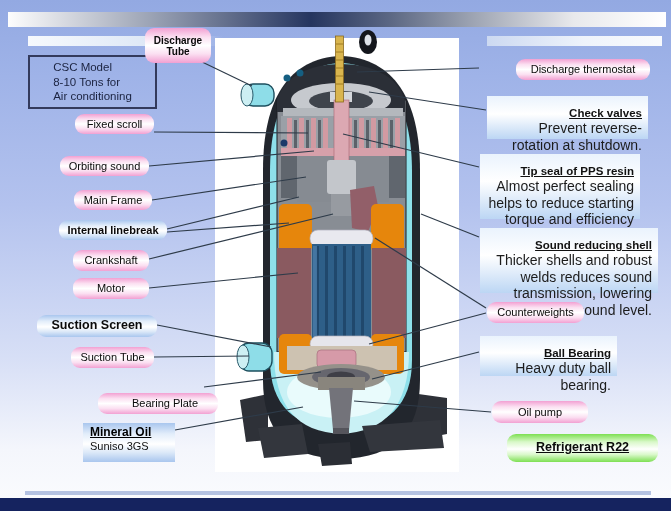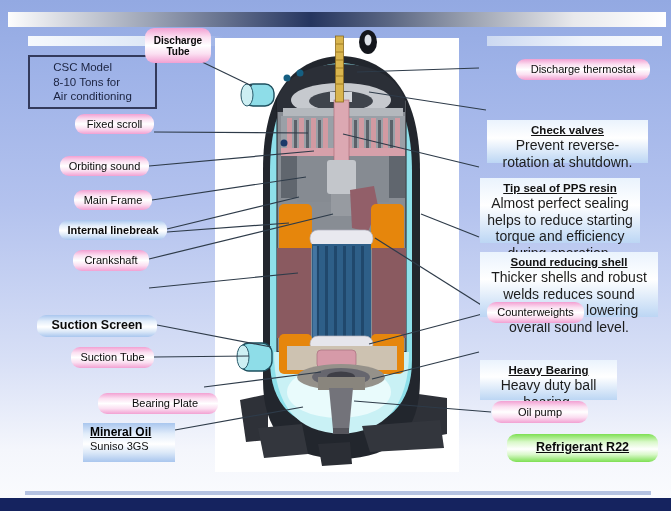--- a/index.html
+++ b/index.html
@@ -41,21 +41,21 @@
   .pink{background:linear-gradient(180deg,#f2a0d2 0%,#fbdff1 26%,#ffffff 50%,#fbdff1 74%,#f2a0d2 100%);}
   .blue{background:linear-gradient(180deg,#a9c6ee 0%,#e2edfa 28%,#ffffff 54%,#dbe8f8 76%,#a9c6ee 100%);}
   .green{background:linear-gradient(180deg,#7ddf52 0%,#d8f8c8 28%,#ffffff 54%,#d8f8c8 74%,#7ddf52 100%);}
   .bold{font-weight:bold;}
   .und{text-decoration:underline;}
   .pre{white-space:pre-line;}
 
   
   .infobox{
     background:linear-gradient(180deg,#eaf3fd 0%,#ffffff 42%,#bcd6f4 100%);
-    padding:3px 6px 4px 6px;box-sizing:border-box;text-align:center;color:#111;margin-top:24px;
+    padding:10px 6px 4px 6px;box-sizing:border-box;text-align:right;color:#111;
   }
   .infobox .ttl{font-weight:bold;text-decoration:underline;font-size:11.5px;line-height:1.25;}
   .infobox .bdy{font-size:14px;line-height:1.17;color:#1c1c1c;}
 
   .mineral{
     text-align:left;padding:2px 4px 2px 7px;box-sizing:border-box;
   }
   .mineral .ttl{font-weight:bold;text-decoration:underline;font-size:12px;line-height:1.25;color:#000;}
   .mineral .sub{font-size:11px;line-height:1.2;color:#111;}
 
@@ -231,20 +231,21 @@
 8-10 Tons for
 Air conditioning</div>
 
   <div class="abs lbl pink bold pre" style="left:145px;top:28px;width:66px;height:35px;font-size:10px;">Discharge
 Tube</div>
   <div class="abs lbl pink" style="left:75px;top:114px;width:79px;height:20px;">Fixed scroll</div>
   <div class="abs lbl pink" style="left:60px;top:156px;width:89px;height:20px;">Orbiting sound</div>
   <div class="abs lbl pink" style="left:74px;top:190px;width:78px;height:20px;">Main Frame</div>
   <div class="abs lbl blue bold" style="left:59px;top:220px;width:108px;height:20px;">Internal linebreak</div>
   <div class="abs lbl pink" style="left:73px;top:250px;width:76px;height:21px;">Crankshaft</div>
+  <div class="abs lbl pink" style="left:73px;top:278px;width:76px;height:21px;">Motor</div>
   <div class="abs lbl blue bold" style="left:37px;top:315px;width:120px;height:22px;font-size:12.5px;">Suction Screen</div>
   <div class="abs lbl pink" style="left:71px;top:347px;width:83px;height:21px;">Suction Tube</div>
   <div class="abs lbl pink" style="left:98px;top:393px;width:106px;height:21px;padding-left:14px;">Bearing Plate</div>
   <div class="abs blue mineral" style="left:83px;top:423px;width:92px;height:39px;">
     <div class="ttl">Mineral Oil</div>
     <div class="sub">Suniso 3GS</div>
   </div>
 
   <div class="abs lbl pink" style="left:480px;top:59px;width:134px;height:21px;margin-left:36px;">Discharge thermostat</div>
 
@@ -259,21 +260,21 @@
   </div>
 
   <div class="abs infobox" style="left:480px;top:228px;width:178px;height:65px;">
     <div class="ttl">Sound reducing shell</div>
     <div class="bdy">Thicker shells and robust welds reduces sound transmission, lowering overall sound level.</div>
   </div>
 
   <div class="abs lbl pink" style="left:487px;top:302px;width:97px;height:21px;">Counterweights</div>
 
   <div class="abs infobox" style="left:480px;top:336px;width:137px;height:40px;">
-    <div class="ttl">Heavy Bearing</div>
+    <div class="ttl">Ball Bearing</div>
     <div class="bdy">Heavy duty ball bearing.</div>
   </div>
 
   <div class="abs lbl pink" style="left:492px;top:401px;width:96px;height:22px;">Oil pump</div>
 
   <div class="abs lbl green bold und" style="left:507px;top:434px;width:151px;height:28px;font-size:12.5px;">Refrigerant R22</div>
 
 </div>
 
 </body></html>

